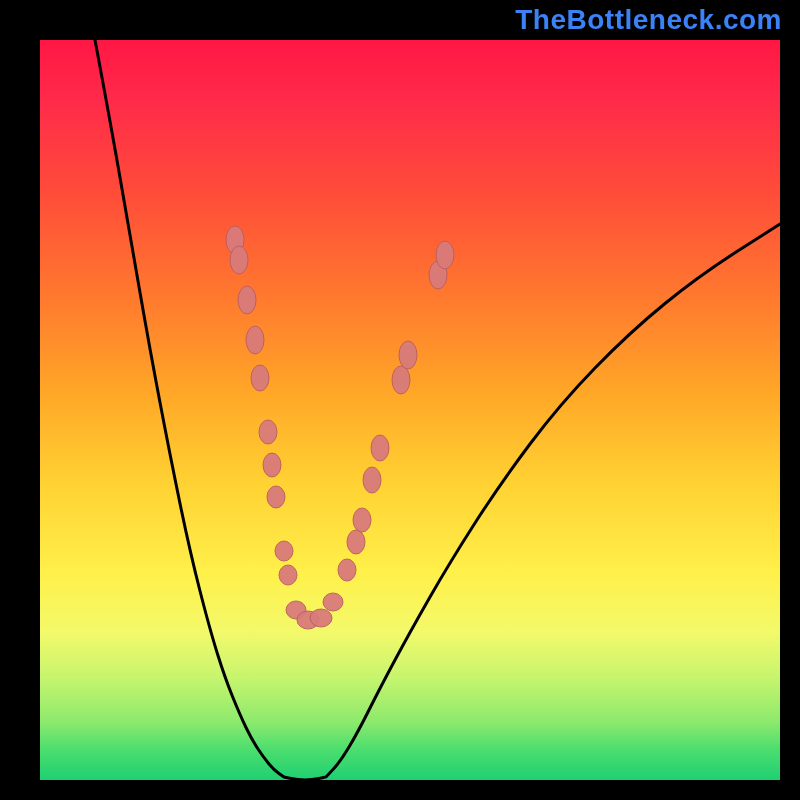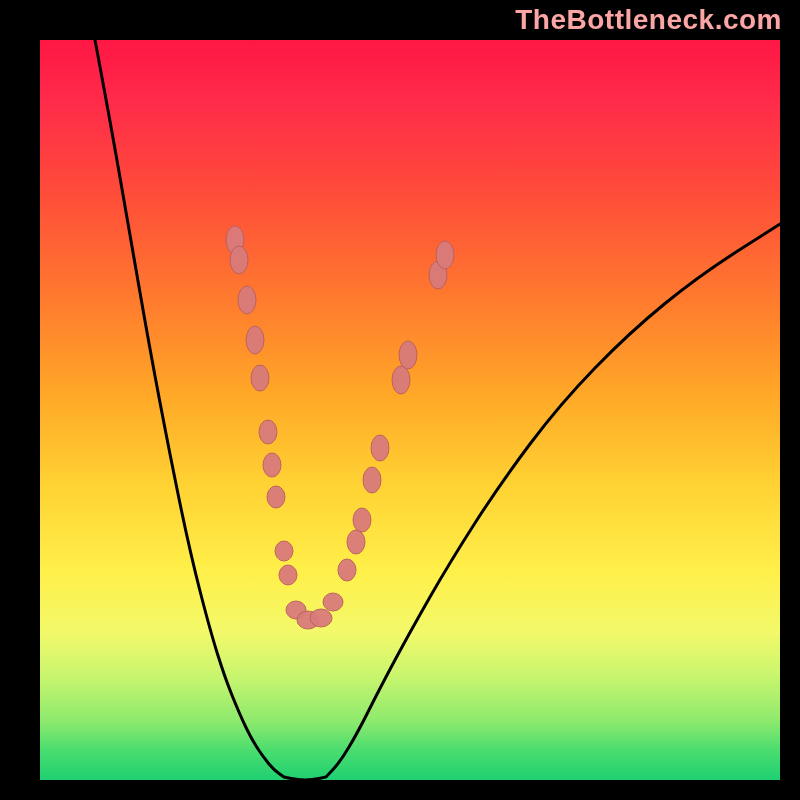--- a/index.html
+++ b/index.html
@@ -41,21 +41,21 @@
       #1fd071 100%
     );
   }
   .attribution {
     position: absolute;
     top: 4px;
     right: 18px;
     font-family: Arial, Helvetica, sans-serif;
     font-weight: 600;
     font-size: 28px;
-    color: #fca5a5;
+    color: #3b82f6;
     letter-spacing: 0.5px;
     user-select: none;
   }
   svg.curves {
     position: absolute;
     left: 40px;
     top: 40px;
     width: 740px;
     height: 740px;
     overflow: visible;

